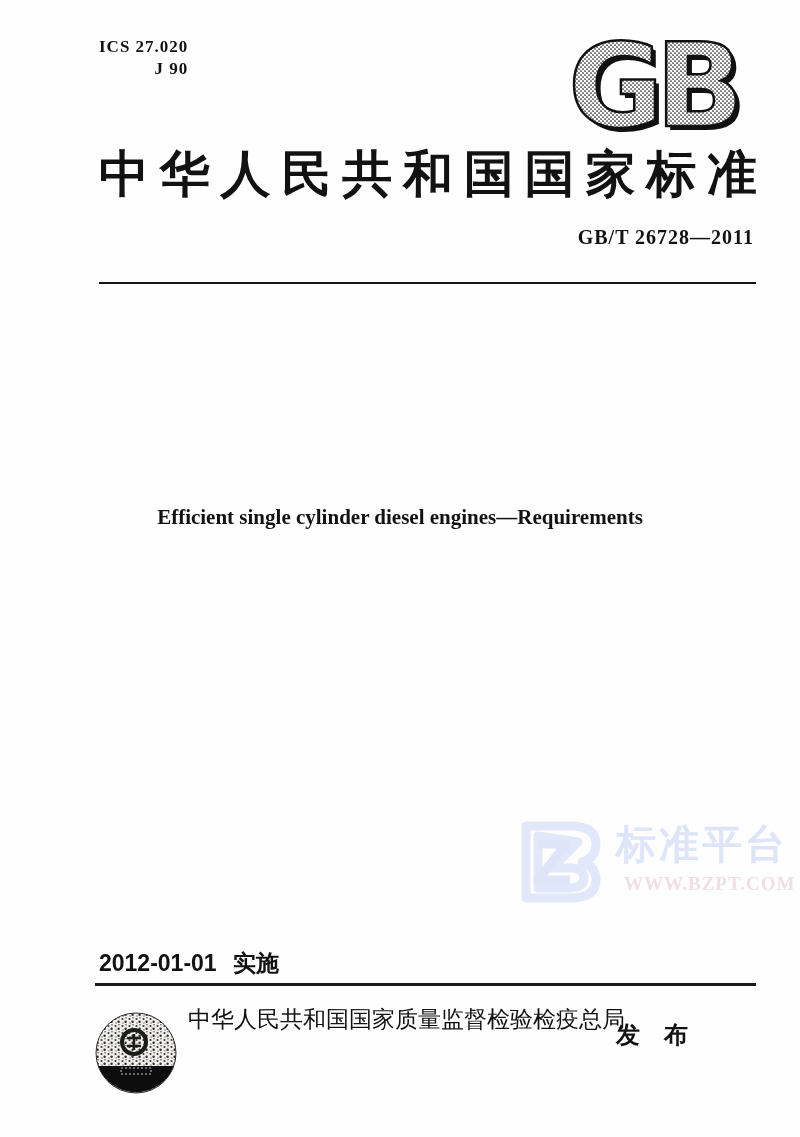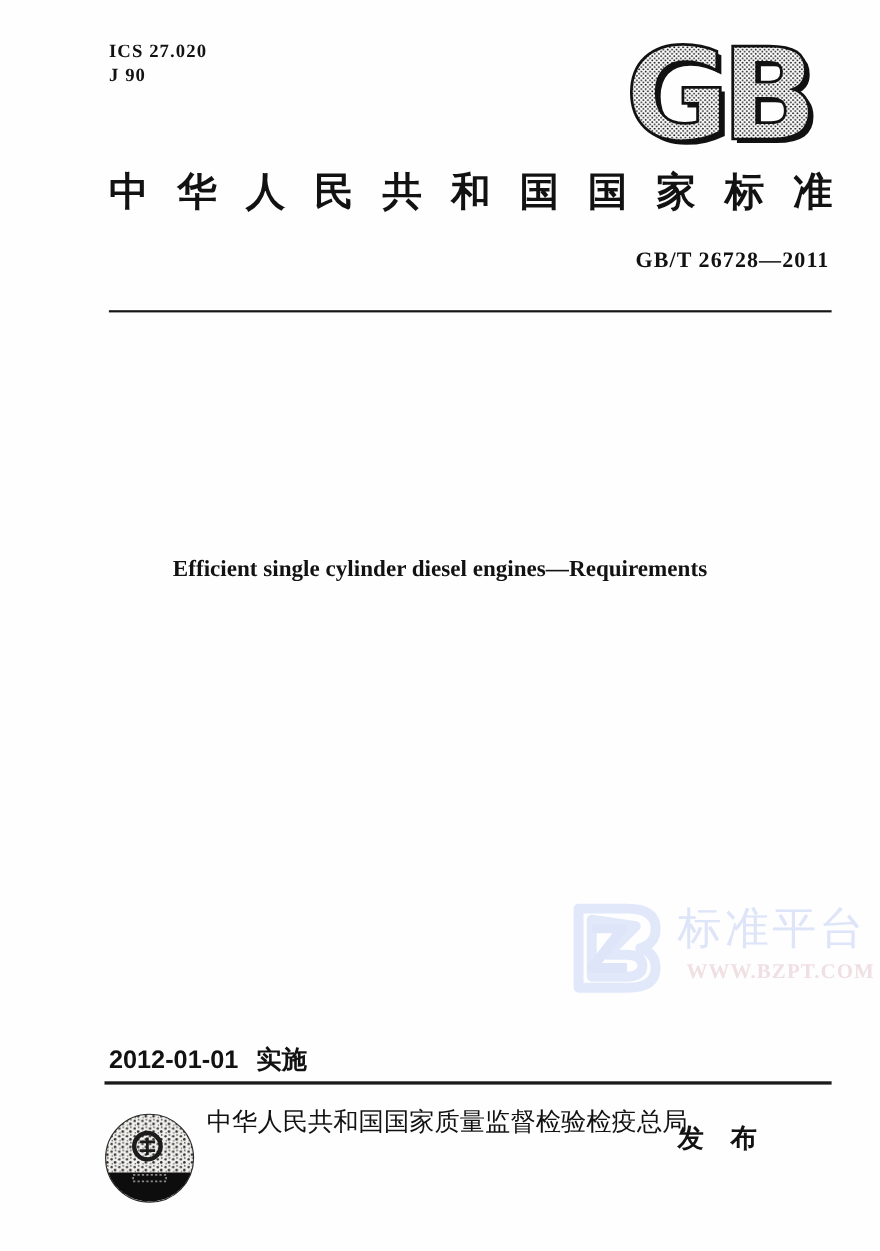--- a/index.html
+++ b/index.html
@@ -16,28 +16,29 @@
     color:var(--ink);
     font-family:"Liberation Sans","DejaVu Sans",sans-serif;
     overflow:hidden;
   }
   
   .ics-block{
     position:absolute;left:99px;top:36px;
     font-family:"Liberation Serif","DejaVu Serif",serif;
     font-weight:bold;font-size:17px;line-height:22px;
     letter-spacing:1px;
+    text-align:right;
   }
   
   .gb-logo{position:absolute;left:548px;top:26px;width:204px;height:110px;}
   
   .std-heading{
     position:absolute;left:99px;top:146px;width:658px;
     font-family:"Liberation Serif","DejaVu Serif",serif;
-    font-weight:bold;font-size:36px;line-height:56px;
+    font-weight:bold;font-size:50px;line-height:56px;
     white-space:nowrap;
     text-align:justify;text-align-last:justify;
   }
   .std-number{
     position:absolute;right:46px;top:226px;
     font-family:"Liberation Serif","DejaVu Serif",serif;
     font-weight:bold;font-size:20px;letter-spacing:1px;
   }
   .rule-top{
     position:absolute;left:99px;top:282px;width:657px;height:2px;
@@ -58,21 +59,21 @@
   }
   
   .watermark{
     position:absolute;left:512px;top:820px;width:260px;height:92px;
     display:flex;align-items:flex-start;
   }
   .wm-logo{width:96px;height:84px;flex:0 0 auto;}
   .wm-text{margin-left:8px;display:flex;flex-direction:column;}
   .wm-name{
     color:var(--wm-accent);
-    font-weight:normal;font-size:40px;line-height:48px;letter-spacing:3px;
+    font-weight:bold;font-size:40px;line-height:48px;letter-spacing:3px;
     font-family:"Liberation Sans","DejaVu Sans",sans-serif;
   }
   .wm-url{
     color:var(--wm-url);
     font-family:"Liberation Serif","DejaVu Serif",serif;
     font-weight:bold;font-size:19px;line-height:24px;letter-spacing:1px;
     margin-top:4px;margin-left:8px;
   }
   
   .dates-row{

